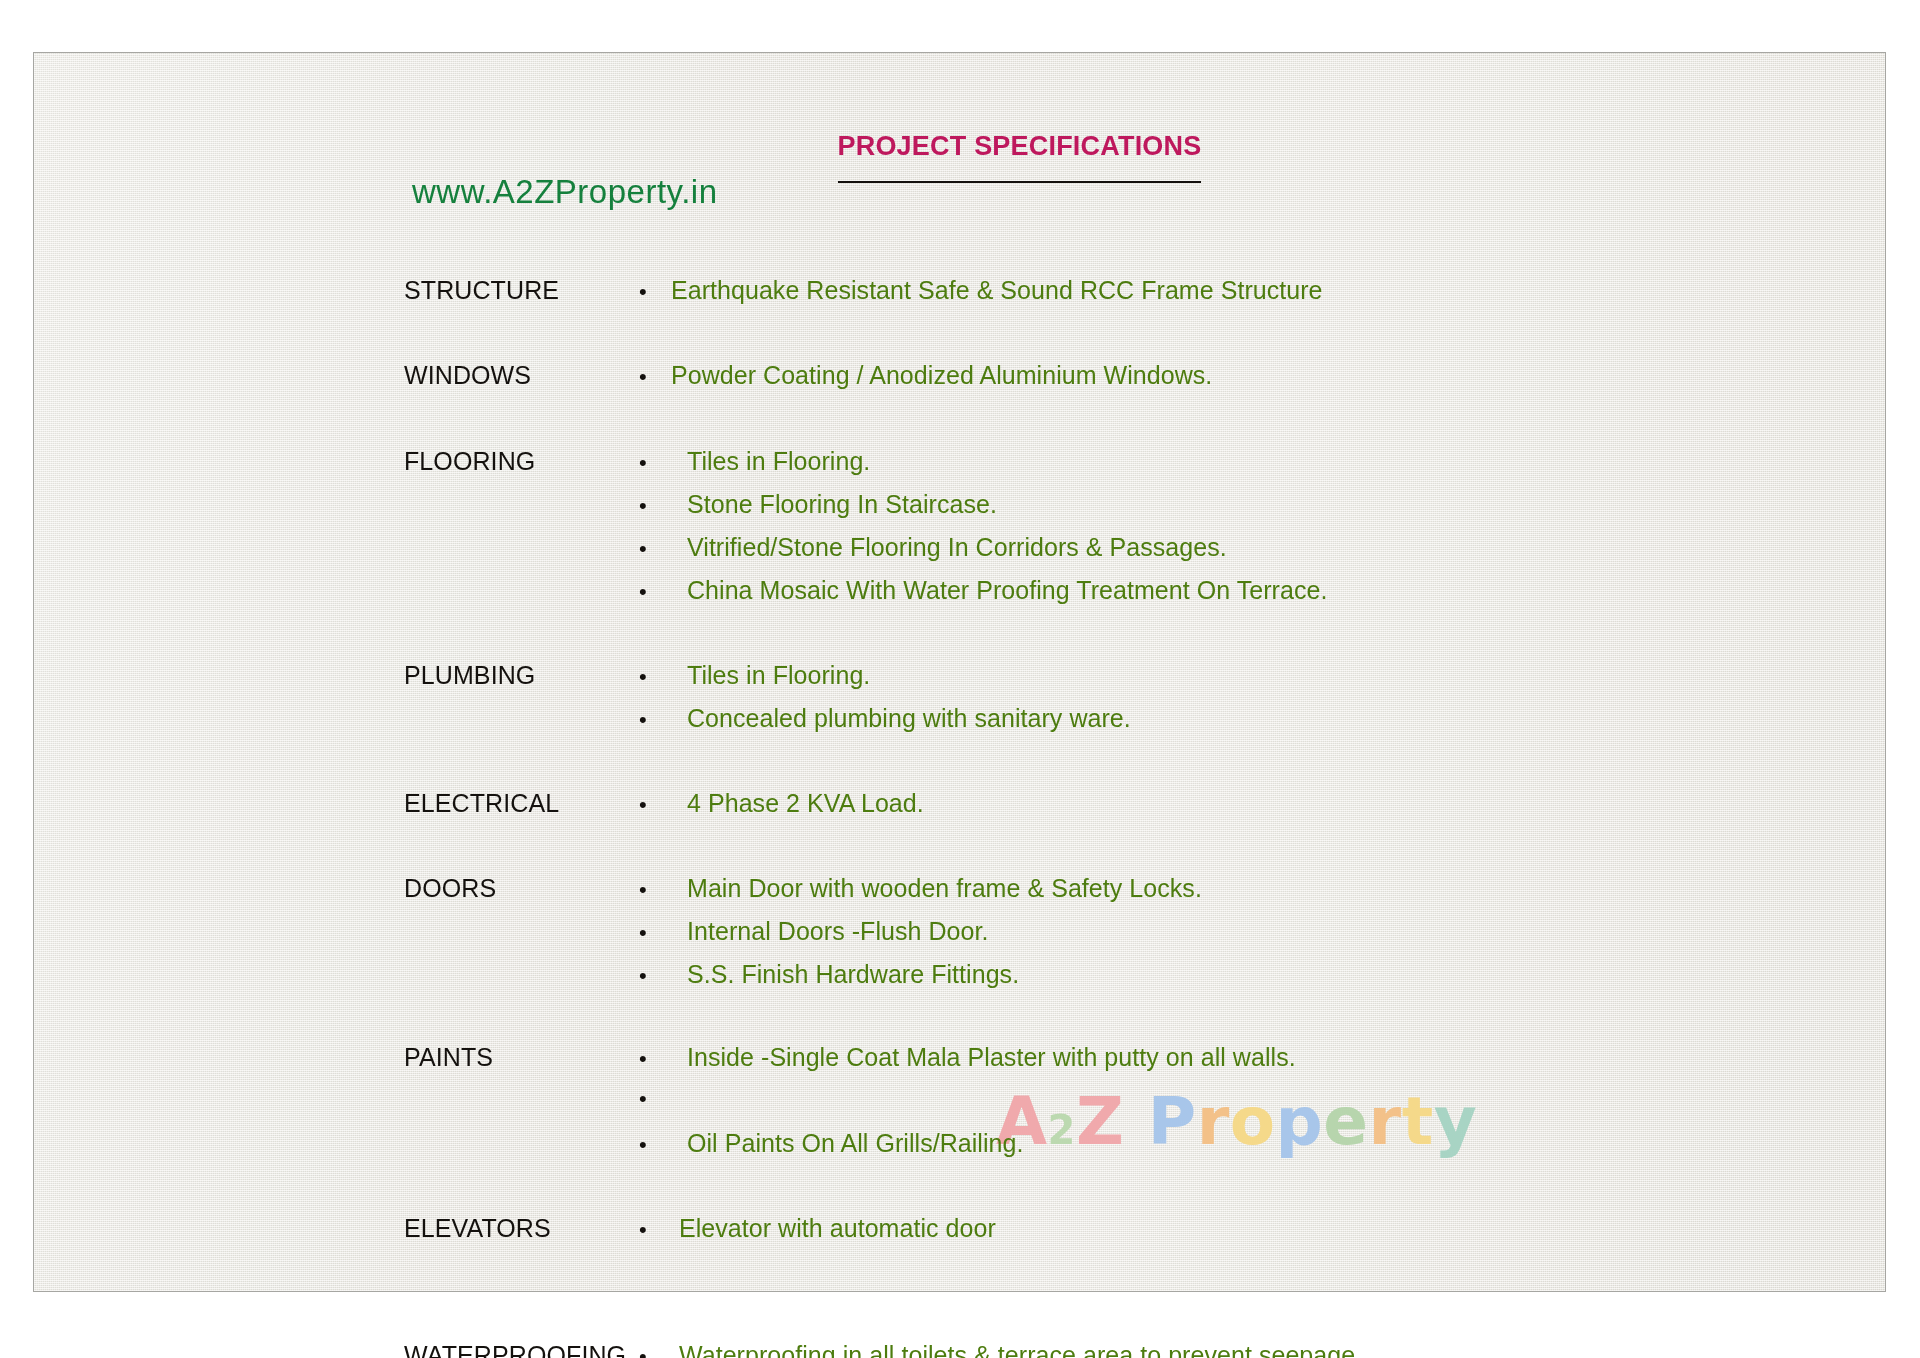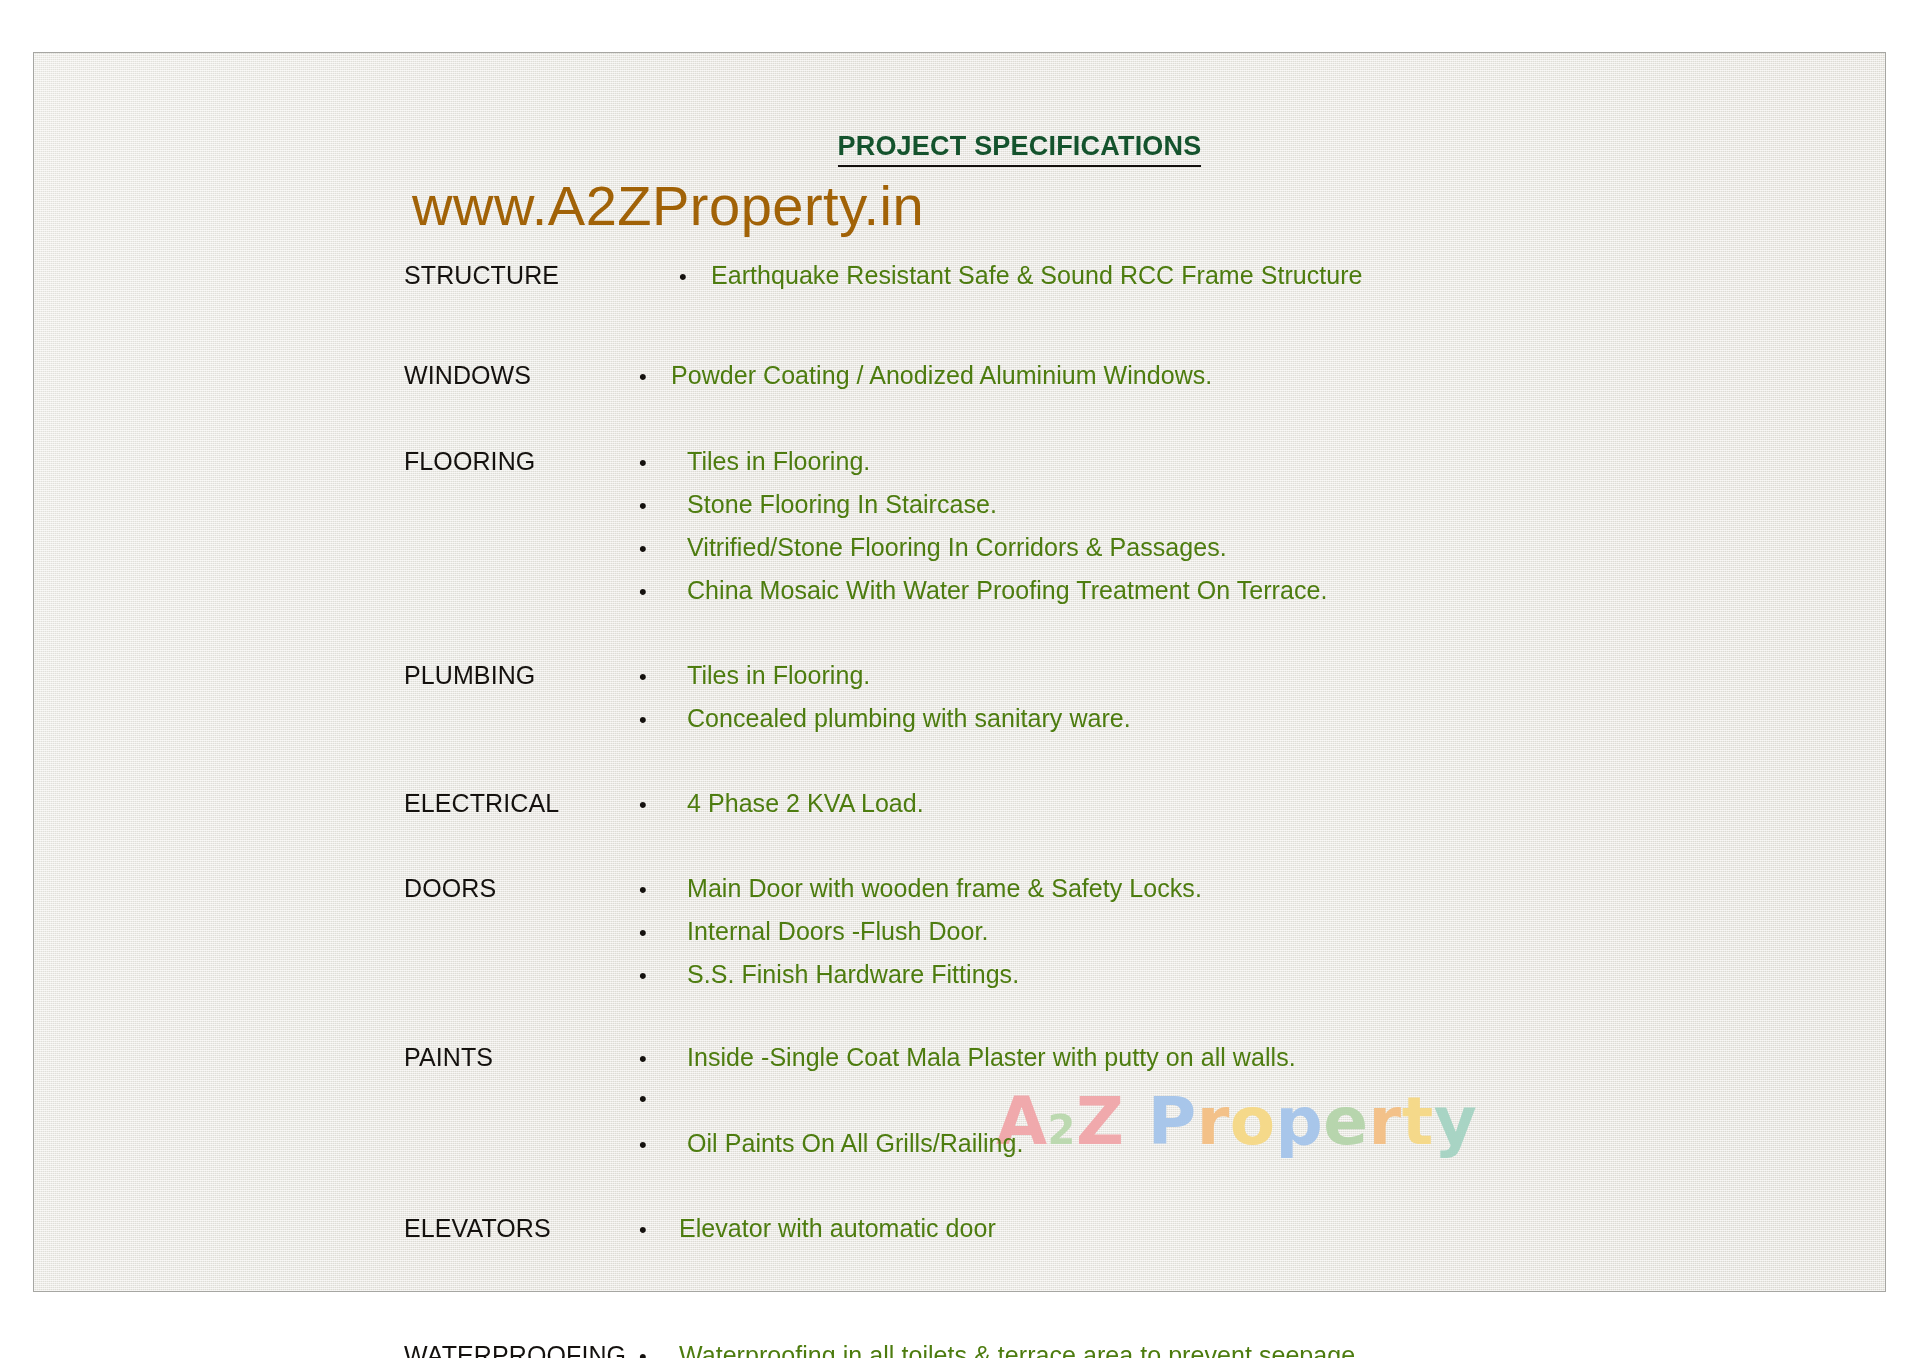--- a/index.html
+++ b/index.html
@@ -56,36 +56,36 @@
   #doc-title {
     position: absolute;
     left: 0;
     right: 0;
     top: 78px;
     text-align: center;
   }
   #doc-title span {
     font-size: 27px;
     font-weight: bold;
-    color: #14532d;
+    color: #be185d;
     letter-spacing: 0.2px;
     border-bottom: 2.5px solid #14110e;
-    padding-bottom: 3px;
+    padding-bottom: 19px;
     display: inline-block;
     margin-left: 120px;
   }
 
   
   #wm-url {
     position: absolute;
     left: 378px;
     top: 120px;
-    font-size: 56px;
+    font-size: 33px;
     font-weight: 500;
-    color: #a16207;
+    color: #15803d;
     letter-spacing: 0.5px;
     white-space: nowrap;
     z-index: 2;
     user-select: none;
   }
 
   #wm-logo {
     position: absolute;
     left: 962px;
     top: 1030px;
@@ -159,21 +159,21 @@
 
     <div id="wm-logo"><span class="l" style="color: rgb(240, 169, 172);">A</span><span class="l sub" style="color: rgb(188, 217, 176);">2</span><span class="l" style="color: rgb(240, 169, 172);">Z</span><span class="l" style="color: rgba(0, 0, 0, 0);">&nbsp;</span><span class="l" style="color: rgb(168, 198, 234);">P</span><span class="l" style="color: rgb(243, 193, 137);">r</span><span class="l" style="color: rgb(245, 217, 138);">o</span><span class="l" style="color: rgb(168, 198, 234);">p</span><span class="l" style="color: rgb(183, 213, 173);">e</span><span class="l" style="color: rgb(243, 193, 137);">r</span><span class="l" style="color: rgb(245, 217, 138);">t</span><span class="l" style="color: rgb(168, 212, 196);">y</span></div>
 
     <div id="content">
 
       <div id="doc-title">
         <span>PROJECT SPECIFICATIONS</span>
       </div>
 
       <div id="spec-rows">
-          <div class="spec-row" style="top: 210px; gap: 40px;">
+          <div class="spec-row" style="top: 225px;">
             <div class="spec-label">STRUCTURE</div>
             <div class="spec-items">
               <div class="spec-line gap-tight">
                 <span class="bullet">•</span>
                 <span class="spec-text">Earthquake Resistant Safe &amp; Sound RCC Frame Structure</span>
               </div>
             </div>
           </div>
           <div class="spec-row" style="top: 310px;">
             <div class="spec-label">WINDOWS</div>

